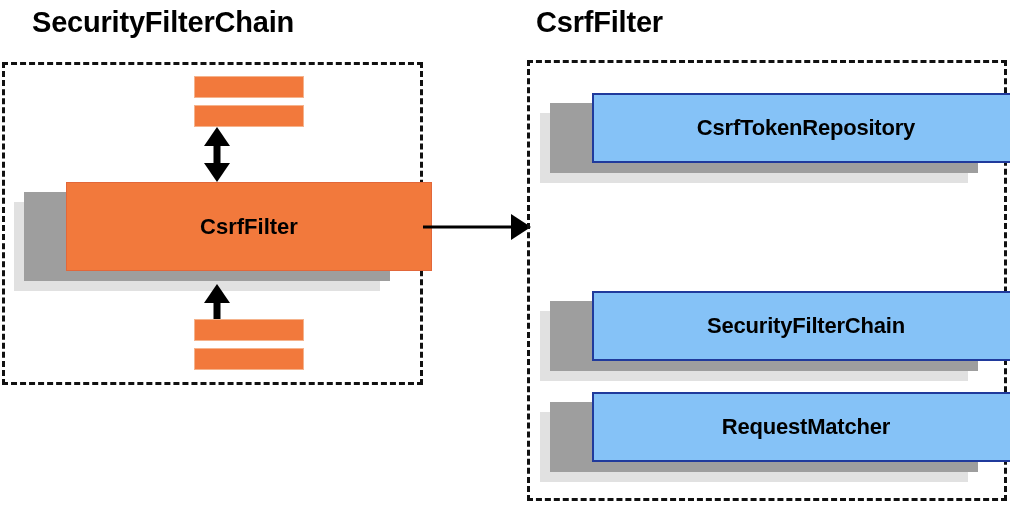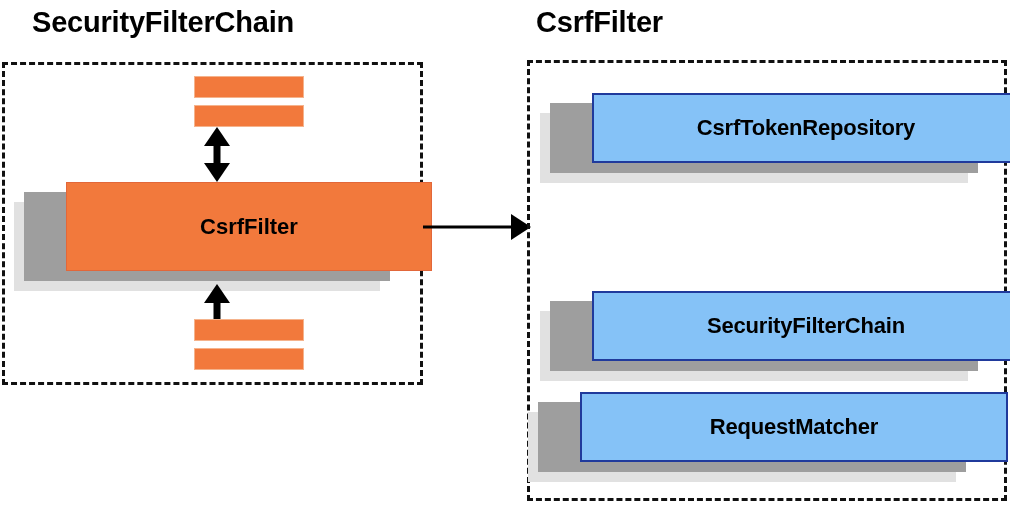--- a/index.html
+++ b/index.html
@@ -213,19 +213,19 @@
     <div class="face">CsrfTokenRepository</div>
   </div>
 
 
   <div class="stack-box blue" style="left:560px; top:291px; width:428px; height:70px;">
     <div class="sh-light"></div>
     <div class="sh-dark"></div>
     <div class="face">SecurityFilterChain</div>
   </div>
 
-  <div class="stack-box blue" style="left:548px; top:392px; width:428px; height:70px;">
+  <div class="stack-box blue" style="left:560px; top:392px; width:428px; height:70px;">
     <div class="sh-light"></div>
     <div class="sh-dark"></div>
     <div class="face">RequestMatcher</div>
   </div>
 
 </div>
 
 </body></html>

